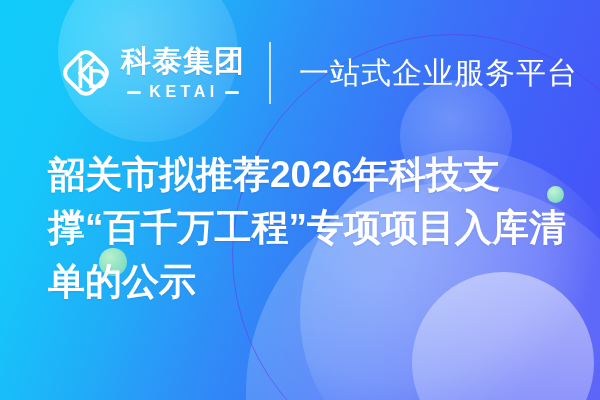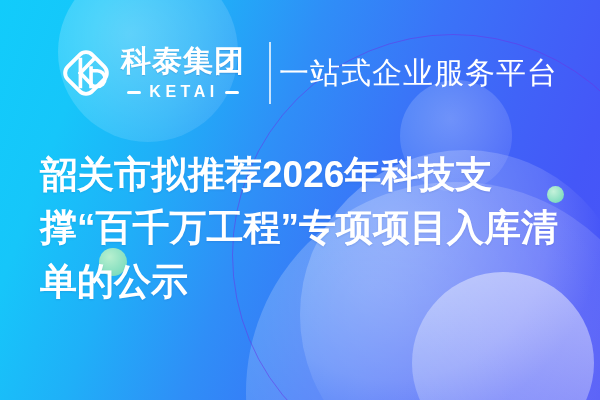--- a/index.html
+++ b/index.html
@@ -125,21 +125,21 @@
 
   .divider {
     width: 2px;
     height: 62px;
     background: rgba(255,255,255,0.75);
     margin-left: 24px;
     flex: 0 0 auto;
   }
 
   .slogan {
-    margin-left: 8px;
+    margin-left: 28px;
     display: flex;
     flex-direction: column;
     justify-content: center;
   }
   .slogan-main {
     color: #ffffff;
     font-size: 30px;
     line-height: 1.14;
     letter-spacing: 1px;
     white-space: nowrap;
@@ -149,21 +149,21 @@
     font-size: 21px;
     line-height: 1.2;
     letter-spacing: 1px;
     margin-top: 6px;
     white-space: nowrap;
   }
 
   
   .title {
     position: absolute;
-    left: 40px;
+    left: 48px;
     top: 148px;
     width: 520px;
     color: #ffffff;
     font-size: 37px;
     font-weight: bold;
     line-height: 1.44;
     letter-spacing: 0px;
     text-shadow: 0 1px 2px rgba(20,60,140,0.14);
   }
 </style>

